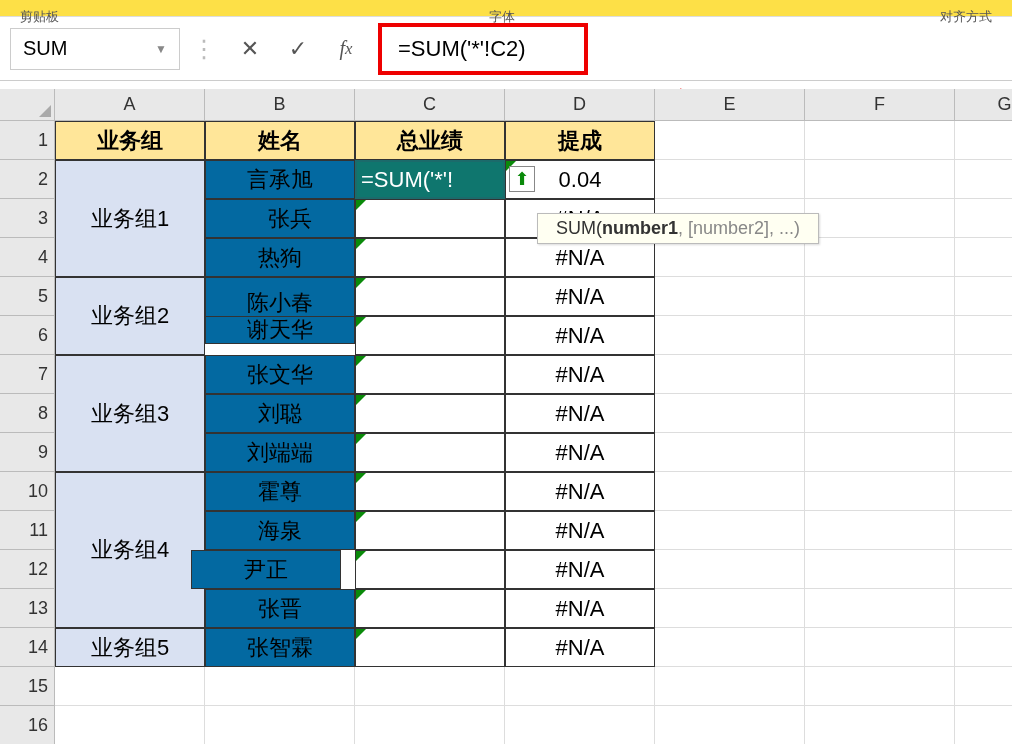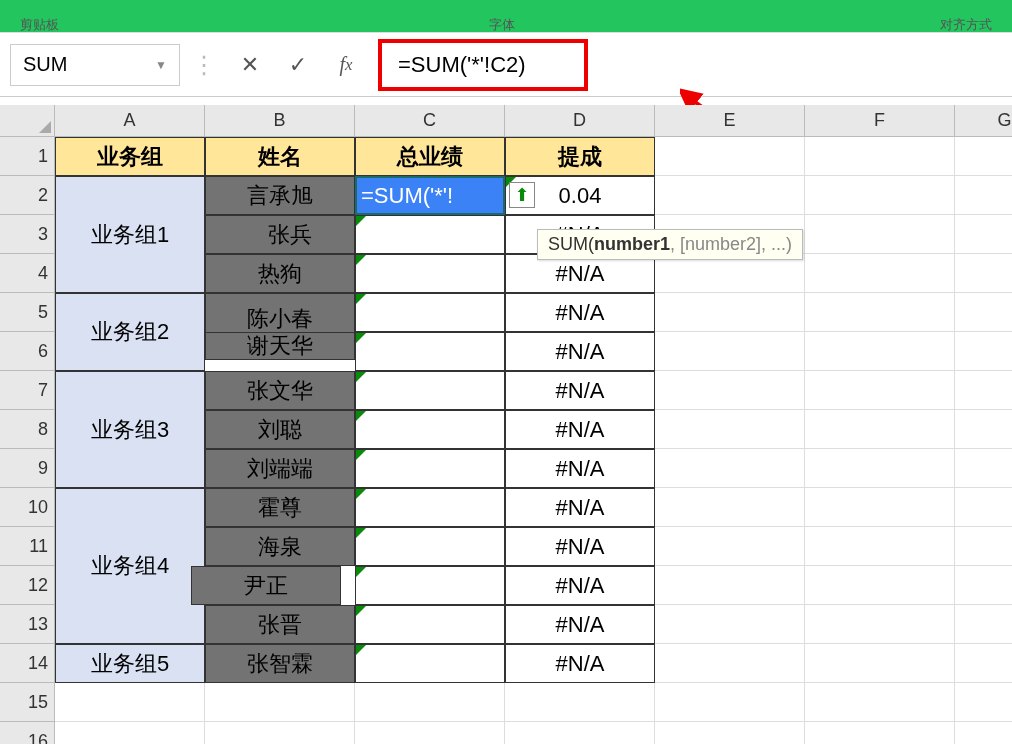--- a/index.html
+++ b/index.html
@@ -6,27 +6,27 @@
     body {
       font-family: Arial, "Microsoft YaHei", sans-serif;
       background: #fff;
       width: 1012px;
       height: 744px;
       overflow: hidden;
       position: relative;
     }
     .ribbon-fragment {
       height: 14px;
-      background: #22c55e;
+      background: #fde047;
       border-bottom: 1px solid #ddd;
       display: flex;
       font-size: 13px;
       color: #555;
       align-items: flex-start;
-      padding: 16px 20px;
+      padding: 8px 20px;
       gap: 150px;
     }
     .ribbon-fragment span { white-space: nowrap; }
     .formula-bar-row {
       display: flex;
       align-items: center;
       height: 64px;
       border-bottom: 1px solid #ccc;
       background: #fff;
       padding: 8px 10px;
@@ -150,25 +150,25 @@
       font-weight: bold;
       border: 1px solid #333;
       color: #000;
     }
     .cell.group-cell {
       background: #d9e1f2;
       border: 1px solid #333;
       font-size: 22px;
     }
     .cell.name-cell {
-      background: #737373;
+      background: #0369a1;
       border: 1px solid #333;
     }
     .cell.active-edit {
-      background: #3b82f6;
+      background: #0f766e;
       color: #fff;
       border: 2px solid #1b6b6b;
       justify-content: flex-start;
     }
     .cell.data-border {
       border: 1px solid #333;
     }
     .green-tri::before {
       content: "";
       position: absolute;
@@ -177,21 +177,21 @@
       border-width: 10px 10px 0 0;
       border-color: #0a8a0a transparent transparent transparent;
     }
     .tooltip {
       position: absolute;
       left: 537px;
       top: 124px;
       background: #fffff2;
       border: 1px solid #bbb;
       font-size: 18px;
-      padding: 4px 10px;
+      padding: 4px 18px;
       color: #333;
       box-shadow: 1px 1px 2px rgba(0,0,0,0.15);
       white-space: nowrap;
     }
     .tooltip .p1 { font-weight: bold; }
     .tooltip .p2 { color: #888; }
     .red-arrow {
       position: absolute;
       left: 680px;
       top: 88px;

